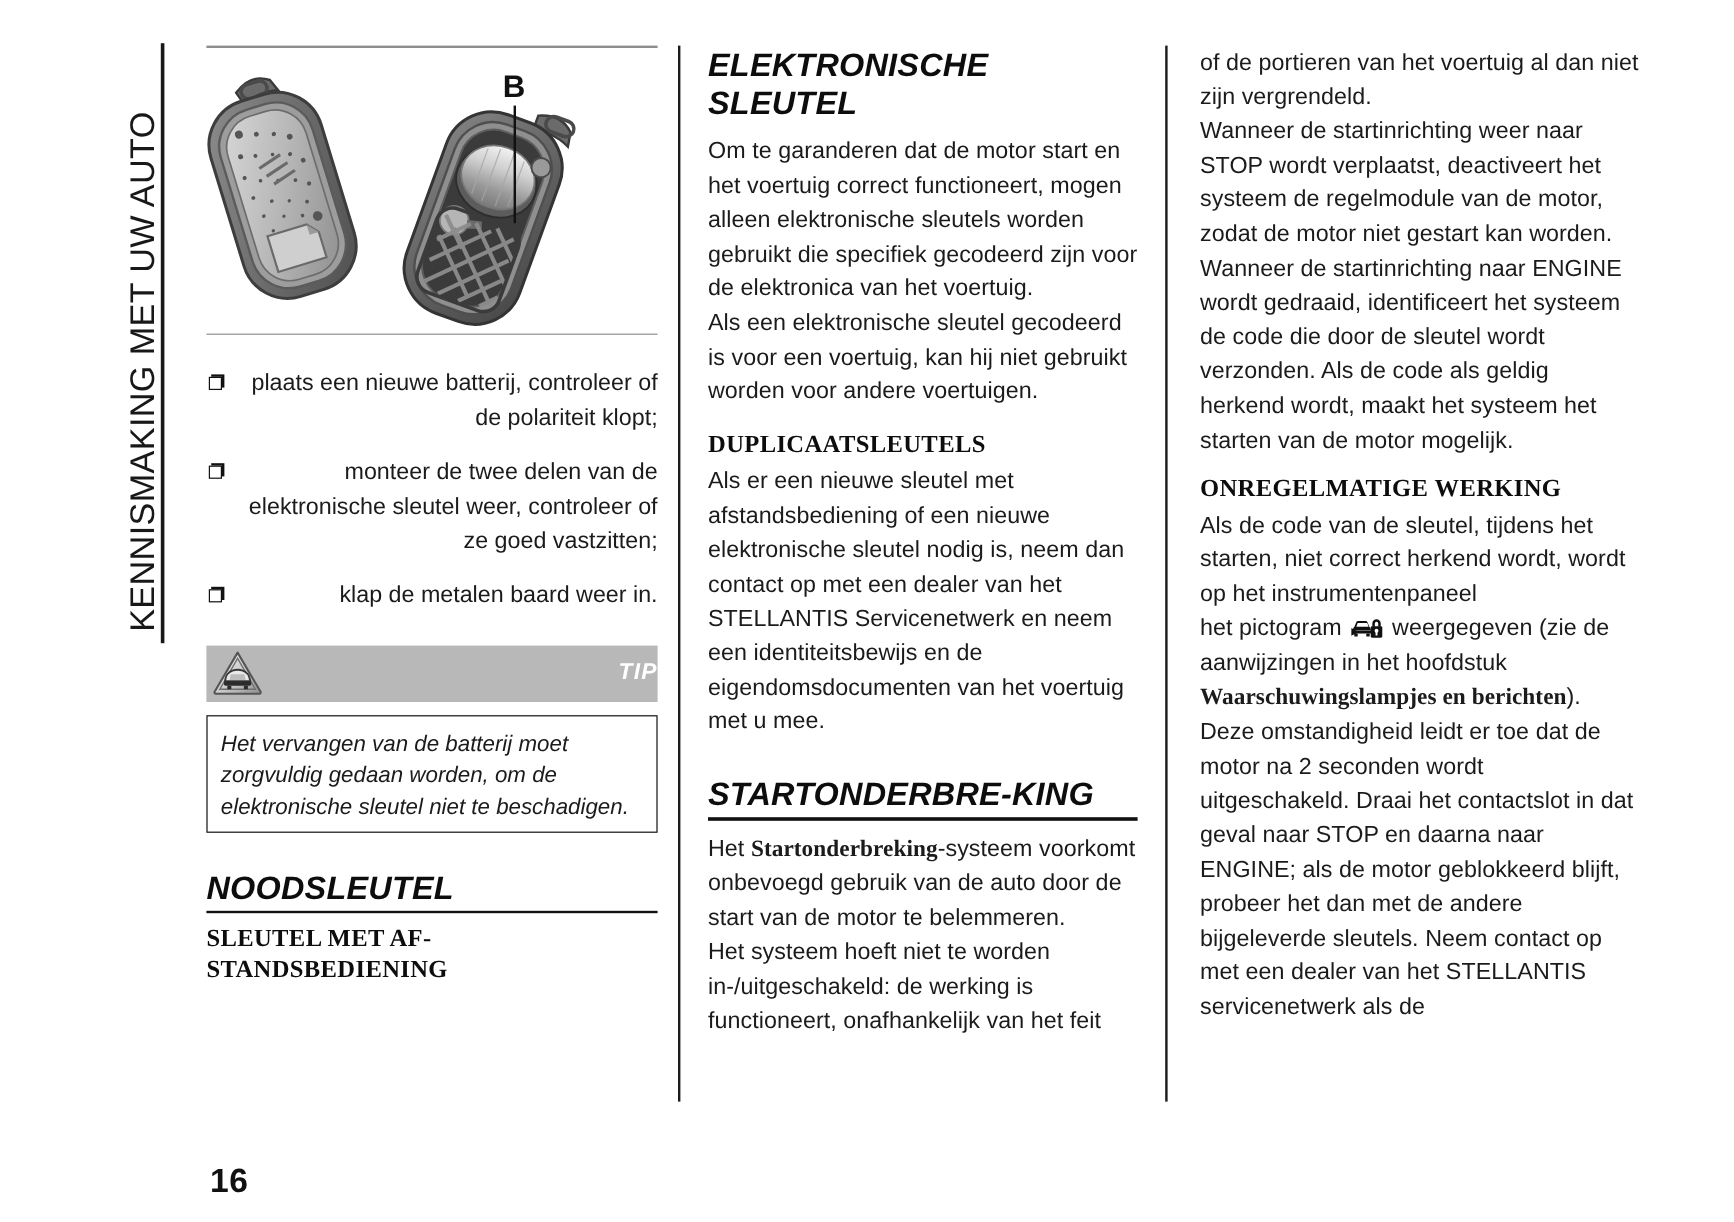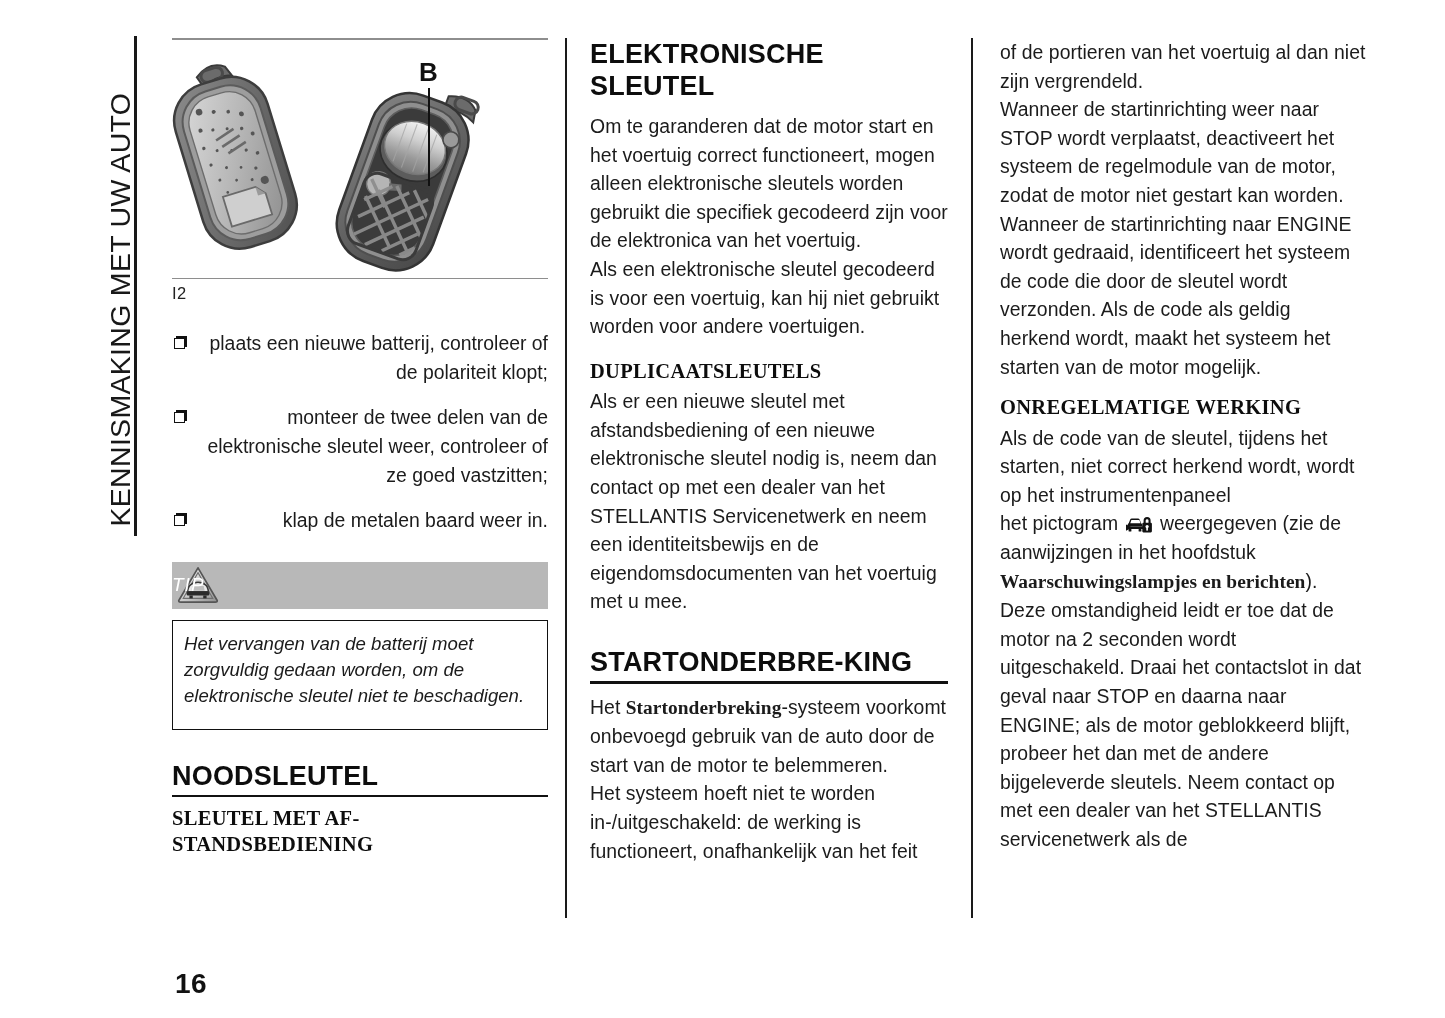--- a/index.html
+++ b/index.html
@@ -112,20 +112,21 @@
     color: #1b1b1b;
     letter-spacing: 0.05px;
   }
   .h1 {
     font-size: 27px;
     font-weight: 700;
     line-height: 32px;
     letter-spacing: 0.2px;
     margin: 0;
     color: #0d0d0d;
+    font-style: italic;
   }
   .h1-rule {
     height: 2.6px;
     background: #111;
     margin-top: 3px;
     margin-bottom: 9px;
   }
   .h2 {
     font-size: 20.5px;
     font-weight: 700;
@@ -188,30 +189,30 @@
   }
   .tip-header .tipicon {
     margin-left: 4px;
     width: 44px;
     height: 40px;
     display: block;
   }
   .tip-header .tiplabel {
     position: absolute;
     left: 0; right: 0;
-    text-align: left;
+    text-align: right;
     font-size: 19px;
     font-style: italic;
-    font-weight: 400;
+    font-weight: 700;
     color: #ffffff;
     letter-spacing: 1px;
   }
   .tip-body {
     border: 1.8px solid #111;
-    padding: 10px 11px 20px 11px;
+    padding: 10px 11px 8px 11px;
     margin-top: 11px;
   }
   .tip-body p {
     margin: 0;
     font-size: 18.6px;
     line-height: 26px;
     font-style: italic;
     color: #1b1b1b;
   }
 
@@ -374,21 +375,20 @@
           </g>
           <rect x="-36" y="4" width="72" height="74" rx="14" fill="none" stroke="#3b3b3b" stroke-width="3"></rect>
         </g>
       </svg>
 
       <div class="calloutB">B</div>
       <div class="calloutline"></div>
     </div>
 
     <div class="fig-rule"></div>
-    <div class="fig-caption">I2</div>
 
     <div class="spacer-26"></div>
 
     <ul class="boxlist">
       <li>
         <span class="boxmark">
             <span class="outer"></span>
             <span class="inner"></span>
           </span>
         <span>plaats een nieuwe batterij, controleer of de polariteit klopt;</span>

